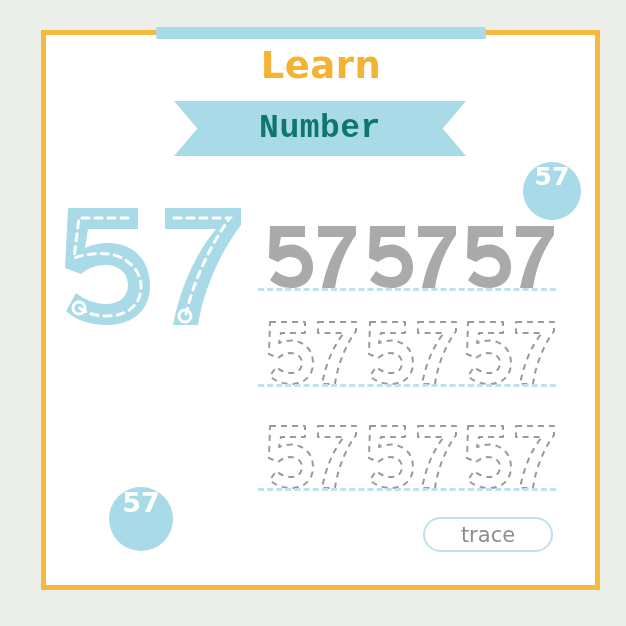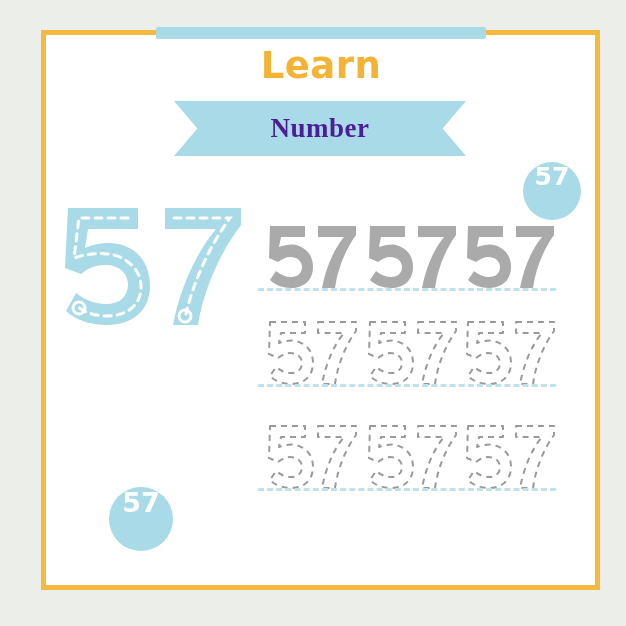--- a/index.html
+++ b/index.html
@@ -66,24 +66,24 @@
     width: 292px;
     height: 55px;
     background: #a9dae8;
     -webkit-clip-path: polygon(0 0, 100% 0, 100% 100%, 0 100%, 6.5% 50%);
     clip-path: polygon(0 0, 100% 0, 92% 50%, 100% 100%, 0 100%, 8% 50%);
     display: flex;
     align-items: center;
     justify-content: center;
   }
   .ribbon-label {
-    font-family: Liberation Serif, serif;
-    font-size: 27px;
+    font-family: Liberation Mono, monospace;
+    font-size: 33px;
     font-weight: bold;
-    color: #4c1d95;
+    color: #0f766e;
     letter-spacing: 0.5px;
   }
 
   
   .badge {
     position: absolute;
     border-radius: 50%;
     background: #a9dae8;
     display: flex;
     align-items: flex-start;
@@ -311,14 +311,17 @@
           <path d="M 6,4 L 41,4 L 41,15 L 17,15 L 15,25 C 21,23 27,22 32,23 C 43,26 49,34 49,45
                    C 49,58 40,66 27,66 C 19,66 11,63 6,58 L 12,49 C 17,53 22,55 27,55
                    C 34,55 38,51 38,45 C 38,39 33,35 26,35 C 22,35 18,37 14,40 L 5,36 Z"></path>
           <path d="M 54,4 L 92,4 L 92,13 C 82,27 74,45 71,66 L 58,66 C 62,45 70,27 80,15 L 54,15 Z"></path>
         </g>
       </g>
     </svg>
   </div>
   <div class="baseline baseline-3"></div>
 
+  <div class="trace-pill">
+    <span class="trace-label">trace</span>
+  </div>
 
 </div>
 
 </body></html>

